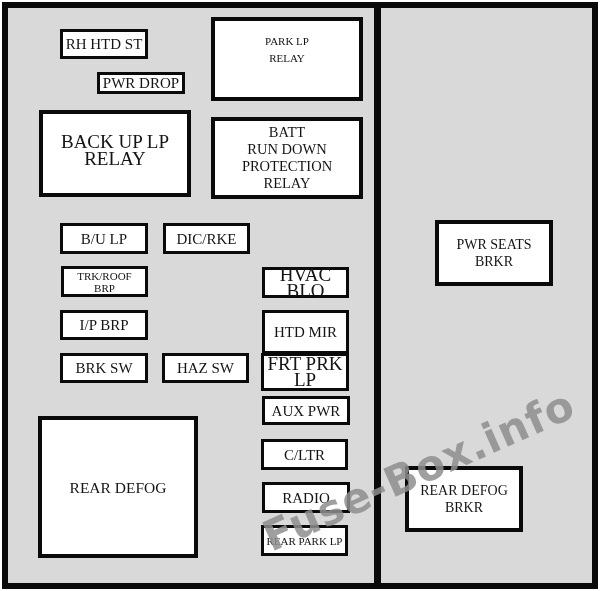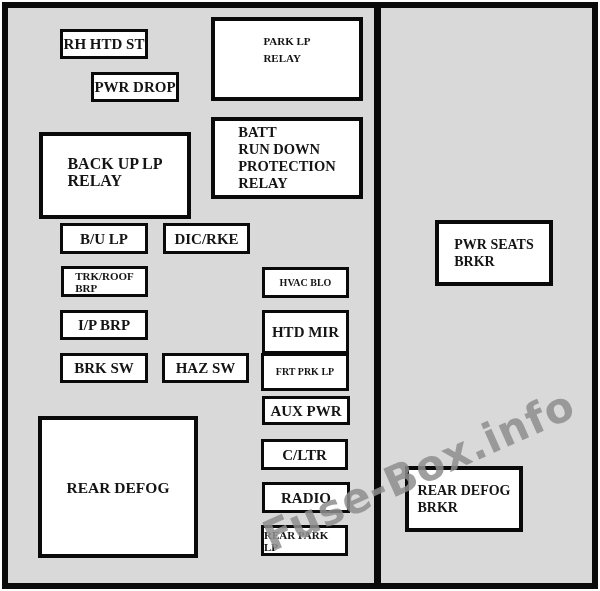--- a/index.html
+++ b/index.html
@@ -19,52 +19,52 @@
   .panel{
     position:absolute;left:2px;top:2px;width:596px;height:587px;
     background:var(--panel-bg);border:6px solid var(--line);
   }
   .divider{
     position:absolute;left:374px;top:4px;width:7px;height:583px;
     background:var(--line);
   }
   .fuse{
     position:absolute;background:var(--box-bg);border:3px solid var(--line);
-    display:flex;align-items:center;justify-content:center;
-    font-weight:bold;color:var(--text);font-size:15px;line-height:16px;
+    display:flex;align-items:center;justify-content:center;text-align:center;
+    font-weight:normal;color:var(--text);font-size:15px;line-height:16px;
     white-space:pre-line;letter-spacing:0px;
   }
   .fuse.big{border-width:4px;line-height:17px;}
   .fuse.small-text{font-size:11px;line-height:12px;}
-  .fuse.mid-text{font-size:10px;}
+  .fuse.mid-text{font-size:19px;}
   .watermark{
     position:absolute;left:246px;top:442px;width:345px;height:56px;
     display:flex;align-items:center;justify-content:center;
     transform:rotate(-24deg);
     font-family:"DejaVu Sans","Liberation Sans",sans-serif;
     font-weight:800;font-size:42px;letter-spacing:1px;
     color:var(--watermark);opacity:0.85;white-space:nowrap;
     z-index:50;pointer-events:none;
   }
 </style>
 </head>
 <body>
 
 <div class="stage">
 
   <div class="panel"></div>
 
   <div class="divider"></div>
 
   <div class="fuse" style="left:60px;top:29px;width:88px;height:30px">RH HTD ST</div>
-  <div class="fuse" style="left:91px;top:72px;width:88px;height:30px">PWR DROP</div>
+  <div class="fuse" style="left:97px;top:72px;width:88px;height:22px">PWR DROP</div>
   <div class="fuse big" style="left:211px;top:17px;width:152px;height:84px;padding-bottom:18px;font-size:11px">PARK LP
 RELAY</div>
 
-  <div class="fuse big" style="left:39px;top:132px;width:152px;height:87px;padding-bottom:8px;font-size:16px">BACK UP LP
+  <div class="fuse big" style="left:39px;top:110px;width:152px;height:87px;padding-bottom:8px;font-size:19px">BACK UP LP
 RELAY</div>
   <div class="fuse big" style="left:211px;top:117px;width:152px;height:82px;font-size:14.5px">BATT
 RUN DOWN
 PROTECTION
 RELAY</div>
 
   <div class="fuse" style="left:60px;top:223px;width:88px;height:31px">B/U LP</div>
   <div class="fuse" style="left:163px;top:223px;width:87px;height:31px">DIC/RKE</div>
   <div class="fuse" style="left:60px;top:310px;width:88px;height:30px">I/P BRP</div>
   <div class="fuse small-text" style="left:61px;top:266px;width:87px;height:31px">TRK/ROOF

